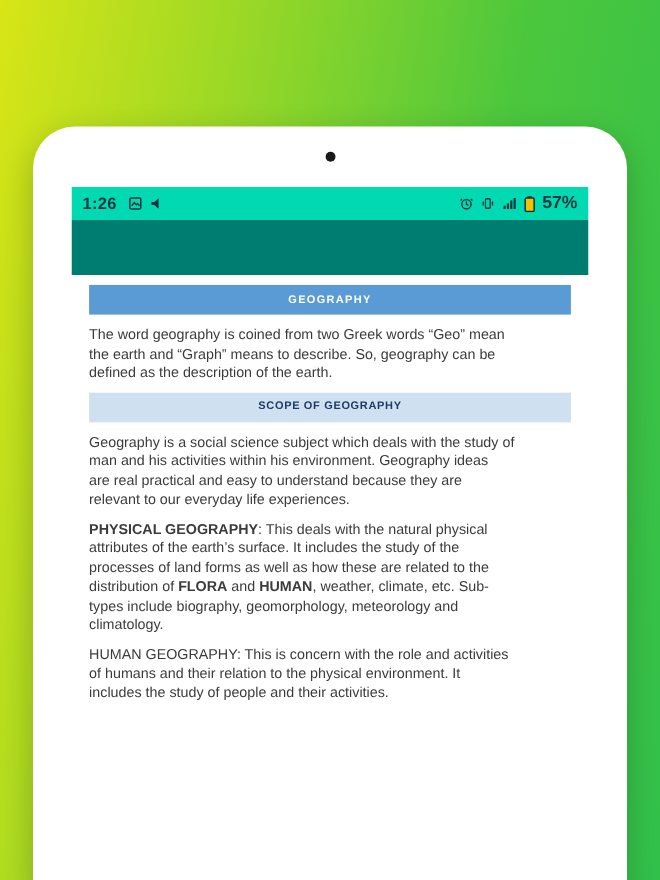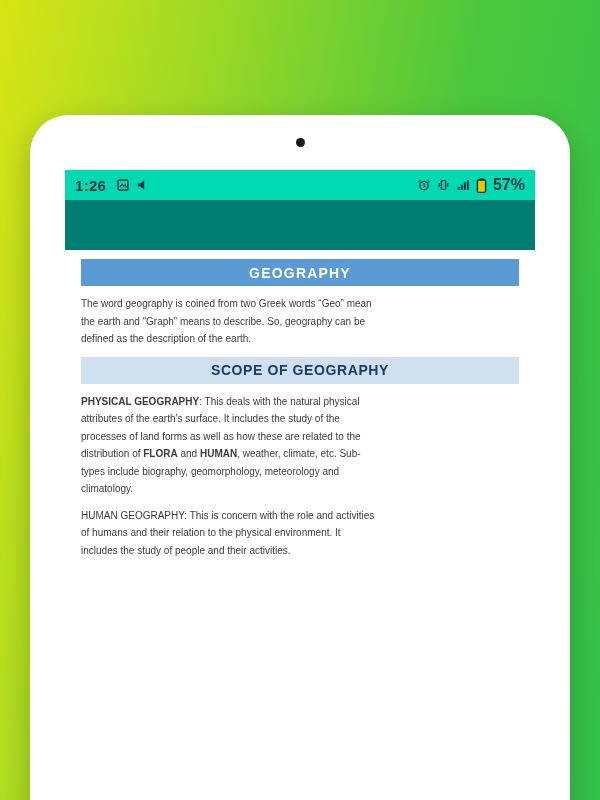--- a/index.html
+++ b/index.html
@@ -42,34 +42,34 @@
   .content {
     flex: 1 1 auto; overflow: hidden;
     padding: 9px 16px 0 16px;
     background: #ffffff;
   }
   .content > :first-child { margin-top: 0; }
 
   .banner {
     margin: 9px 0; padding: 4.5px 0;
     text-align: center; font-weight: 700;
-    line-height: 18px; font-size: 14px;
+    line-height: 18px; font-size: 10px;
   }
   .banner-main {
     background: var(--title-banner-bg, #5b9bd5);
     color: #ffffff; letter-spacing: 1.2px;
   }
   .banner-sub {
     background: var(--section-banner-bg, #cfe0f1);
     color: var(--section-banner-text, #1f3a63); letter-spacing: 0.6px;
   }
 
   .para {
     margin: 9px 0;
-    font-size: 10px; line-height: 17.5px;
+    font-size: 13px; line-height: 17.5px;
     color: #3b3b3b;
     white-space: pre-line;
   }
   .b { font-weight: 700; }
 </style>
 </head>
 <body>
 
 <div class="stage">
   <div class="tablet">
@@ -121,20 +121,24 @@
       </header>
 
       <div class="appbar"></div>
 
       <main class="content">
         <h1 class="banner banner-main">GEOGRAPHY</h1>
         <p class="para">The word geography is coined from two Greek words “Geo” mean
 the earth and “Graph” means to describe. So, geography can be
 defined as the description of the earth.</p>
         <h2 class="banner banner-sub">SCOPE OF GEOGRAPHY</h2>
+        <p class="para">Geography is a social science subject which deals with the study of
+man and his activities within his environment. Geography ideas
+are real practical and easy to understand because they are
+relevant to our everyday life experiences.</p>
         <p class="para"><span class="b">PHYSICAL GEOGRAPHY</span><span>: This deals with the natural physical
 attributes of the earth’s surface. It includes the study of the
 processes of land forms as well as how these are related to the
 distribution of </span><span class="b">FLORA</span><span> and </span><span class="b">HUMAN</span><span>, weather, climate, etc. Sub-
 types include biography, geomorphology, meteorology and
 climatology.</span></p>
         <p class="para">HUMAN GEOGRAPHY: This is concern with the role and activities
 of humans and their relation to the physical environment. It
 includes the study of people and their activities.</p>
       </main>

